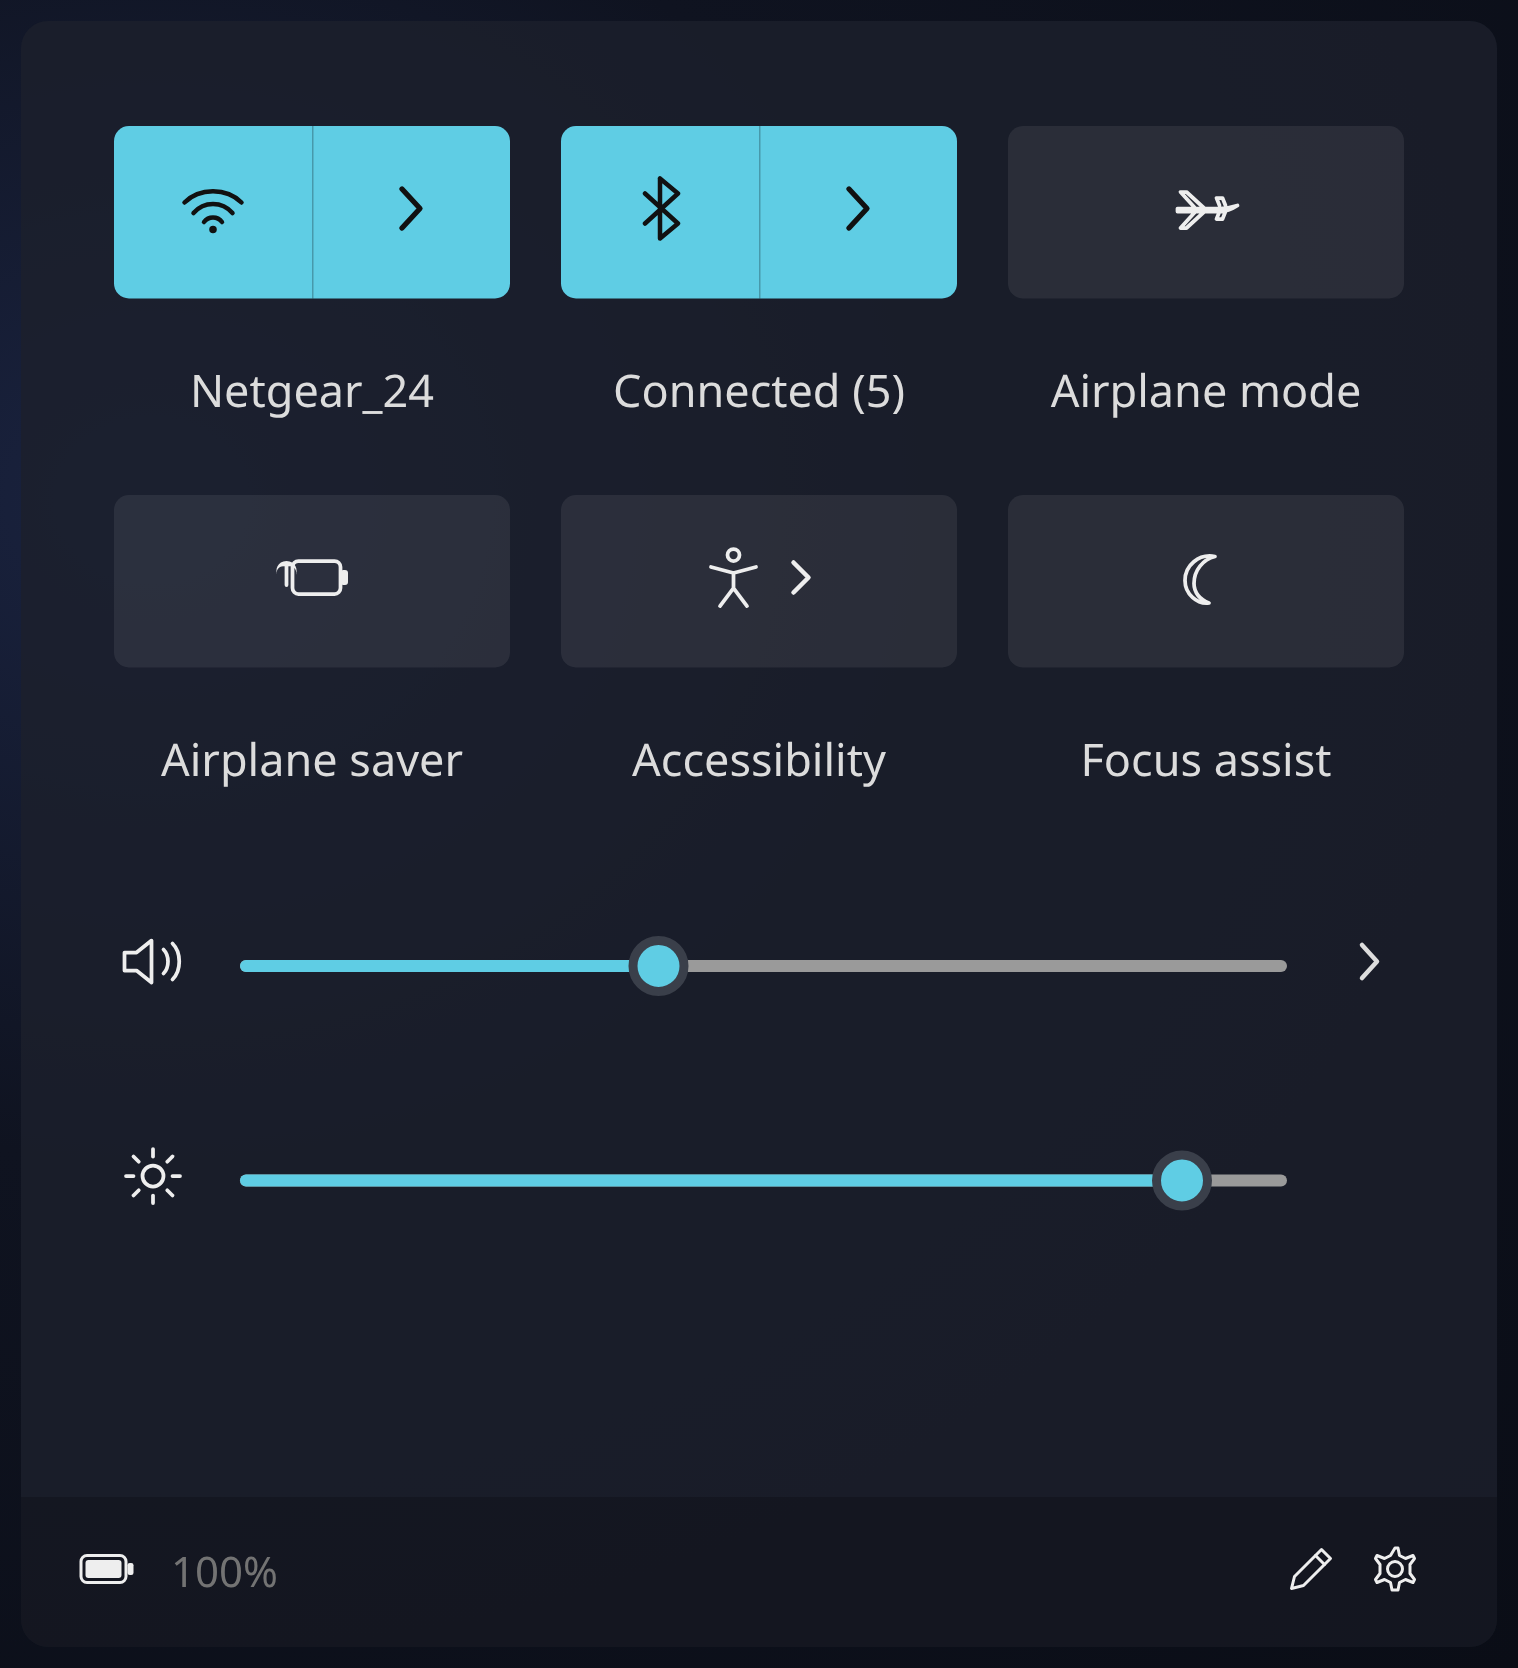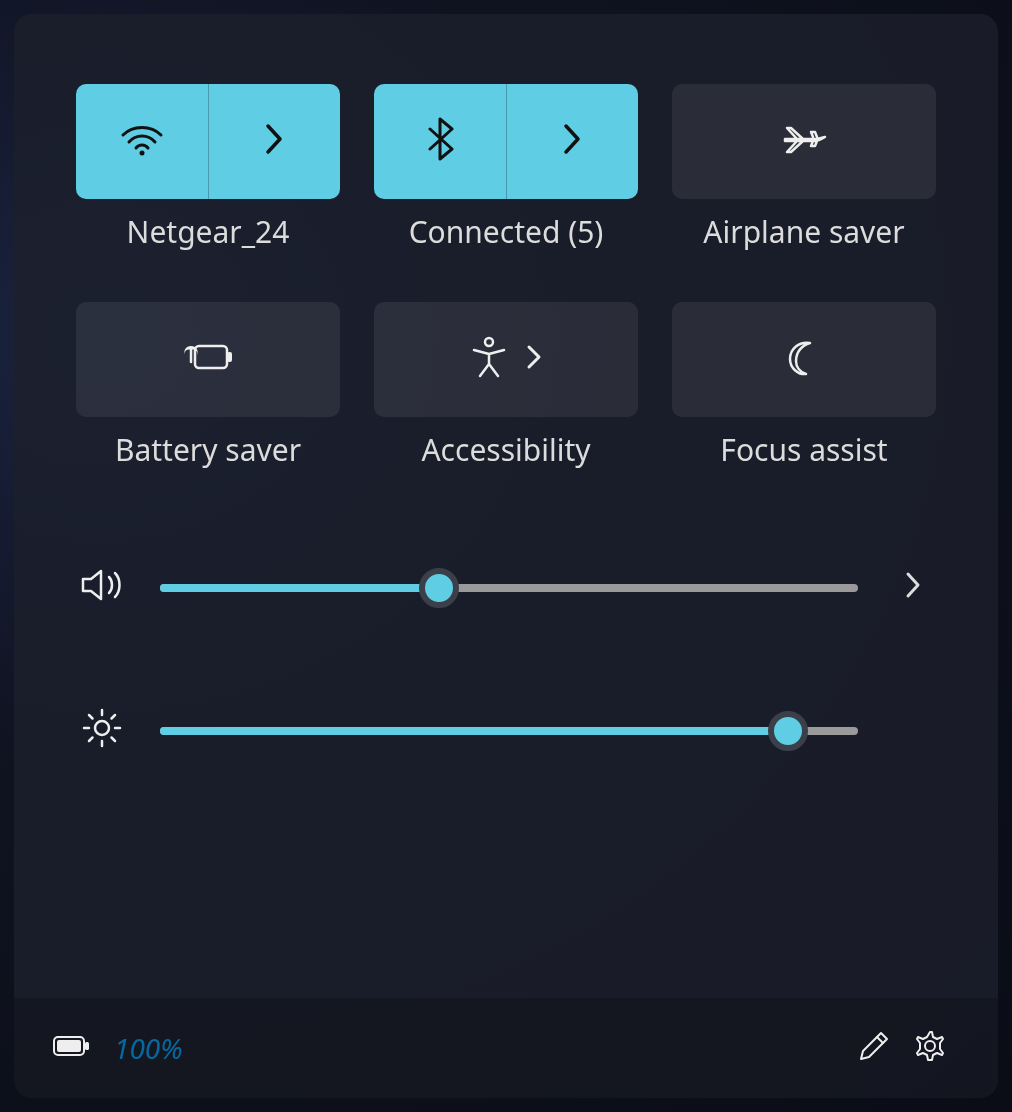--- a/index.html
+++ b/index.html
@@ -60,21 +60,21 @@
     flex: 1;
     display: flex;
     align-items: center;
     justify-content: center;
     height: 100%;
   }
   .tile.split .half:first-child {
     border-right: 1px solid rgba(0,0,0,0.25);
   }
   .tile-label {
-    margin-top: 12px;
+    margin-top: 40px;
     font-size: 30px;
     font-weight: 400;
     color: #dcdcdc;
     text-align: center;
   }
   .icon-on svg { stroke: #111; fill: none; }
   .icon-off svg { stroke: #eee; fill: none; }
   .acc-wrap { display:flex; align-items:center; gap:18px; }
 
   .sliders {
@@ -136,22 +136,21 @@
     border-bottom-right-radius: 18px;
   }
   .footer-left {
     display:flex;
     align-items:center;
     gap: 22px;
     cursor:pointer;
   }
   .battery-text {
     font-size: 28px;
-    color: #0369a1;
-    font-style: italic;
+    color: #737373;
   }
   .footer-spacer { flex:1; }
   .footer-btn {
     width: 56px; height:56px;
     display:flex; align-items:center; justify-content:center;
     cursor:pointer;
     border-radius:6px;
   }
 </style>
 </head>
@@ -206,35 +205,35 @@
       </div>
 
       <div class="tile-wrap">
         <div class="tile off icon-off">
           <span>
             <svg width="50" height="42" viewBox="0 0 50 42" stroke-width="2.5" stroke-linecap="round" stroke-linejoin="round">
               <path d="M6 21 L34 21 C40 21 46 19 46 19 C46 19 40 23 34 23 L6 23 Z M18 21 L8 10 L12 10 L24 21 M18 23 L8 34 L12 34 L24 23 M34 19 L32 14 L36 14 L38 19 M34 23 L32 28 L36 28 L38 23"></path>
             </svg>
           </span>
         </div>
-        <div class="tile-label">Airplane saver</div>
+        <div class="tile-label">Airplane mode</div>
       </div>
 
       <div class="tile-wrap">
         <div class="tile off icon-off">
           <span>
             <svg width="54" height="34" viewBox="0 0 54 34" stroke-width="2.5" stroke-linecap="round" stroke-linejoin="round">
               <rect x="14" y="6" width="32" height="22" rx="4"></rect>
               <rect x="46" y="12" width="5" height="10" rx="2" fill="#eee" stroke="none"></rect>
               <path d="M10 6 C4 6 2 12 4 16 C2 12 6 8 10 10 C14 8 18 12 16 16 C18 12 16 6 10 6 Z" fill="#eee" stroke="none"></path>
               <path d="M10 10 L10 22" stroke="#eee"></path>
             </svg>
           </span>
         </div>
-        <div class="tile-label">Battery saver</div>
+        <div class="tile-label">Airplane saver</div>
       </div>
 
       <div class="tile-wrap">
         <div class="tile off icon-off">
           <div class="acc-wrap">
             <span>
               <svg width="38" height="42" viewBox="0 0 38 42" stroke-width="2.5" stroke-linecap="round" stroke-linejoin="round">
                 <circle cx="19" cy="6" r="4"></circle>
                 <path d="M4 14 L19 18 L34 14 M19 18 L19 28 M19 28 L10 40 M19 28 L28 40"></path>
               </svg>

